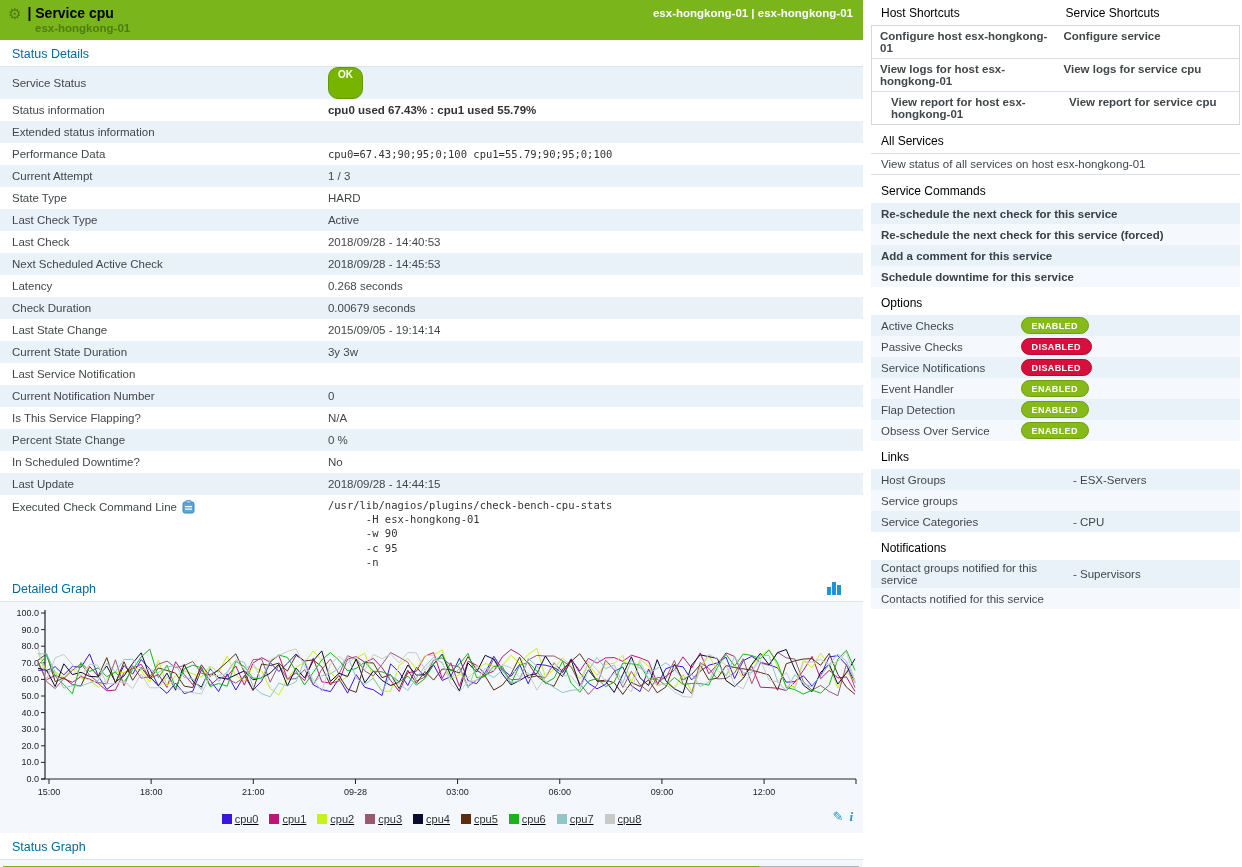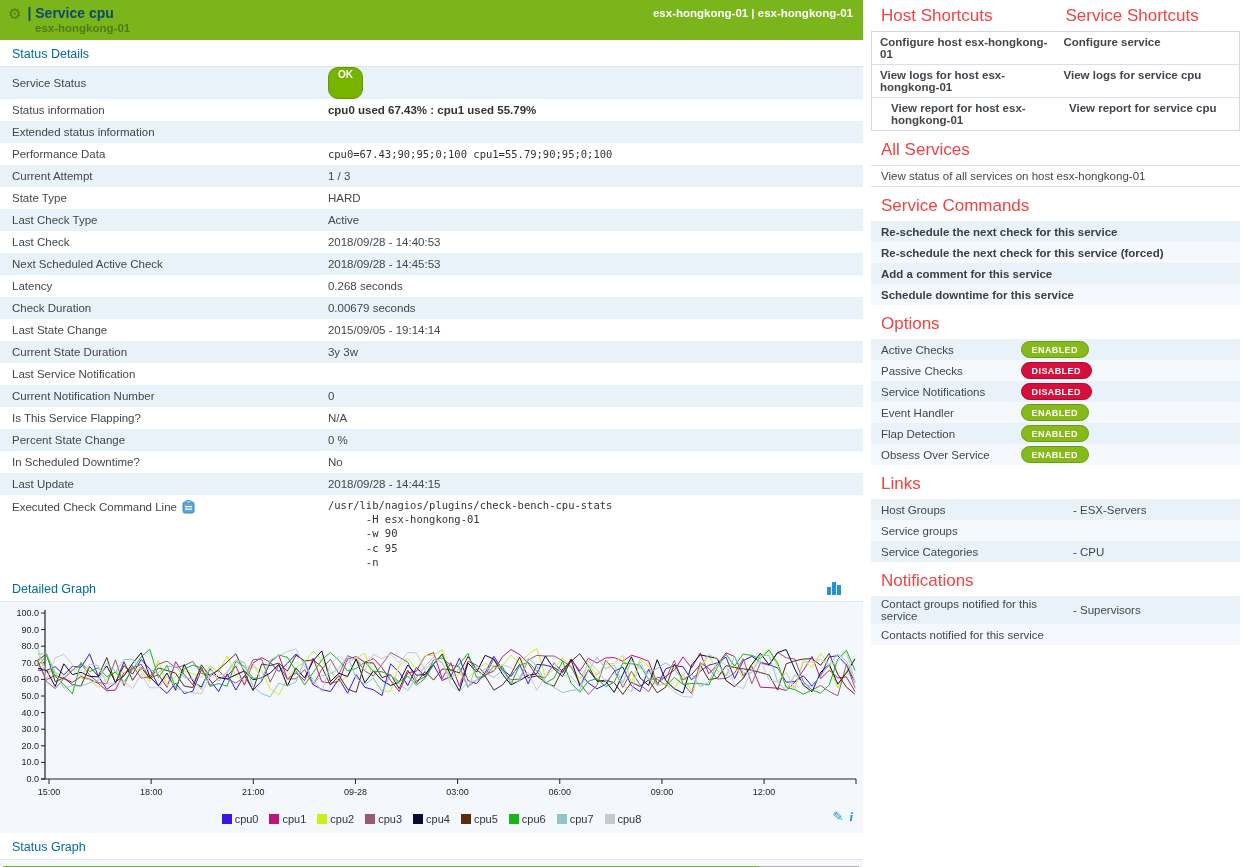--- a/index.html
+++ b/index.html
@@ -6,21 +6,21 @@
   html,body { width:1242px; height:867px; overflow:hidden; background:#fff;
     font-family:"Liberation Sans", sans-serif; }
   .layout { display:flex; width:1242px; }
   .left-col { width:863px; flex:0 0 863px; }
   .right-col { flex:1; padding:2px 2px 0 8px; }
 
   
   .hd { background:#7ab51c; padding:5px 8px 4px 8px; height:40px; }
   .hd-line1 { display:flex; align-items:center; }
   .gear { color:#4e7c10; font-size:15px; margin-right:6px; line-height:1; }
-  .hd-title { color:#0c4a6e; font-weight:bold; font-size:14px; }
+  .hd-title { color:#000000; font-weight:bold; font-size:14px; }
   .hd-right { margin-left:auto; color:#fff; font-weight:bold; font-size:11.5px; padding-right:2px; }
   .hd-sub { margin-left:27px; color:#4e7c10; font-weight:bold; font-size:11.5px; margin-top:1px; }
 
   
   .section-heading { color:#0369a1; font-size:12.5px; padding:7px 12px 5px 12px;
      border-bottom:1px solid #dde4ea; display:flex; align-items:center; }
   .section-heading .flex-right { margin-left:auto; margin-right:10px; display:flex; align-items:flex-end; gap:2px; }
 
   
   .srow { display:flex; min-height:22px; align-items:center; font-size:11.5px; color:#42474c; }
@@ -36,35 +36,35 @@
   .badge-ok { display:inline-block; background:#77b400; border:1px solid #639702; color:#fff;
     font-weight:bold; font-size:10px; padding:1px 9px 18px 9px; border-radius:10px; }
   .pill { display:inline-block; color:#fff; font-weight:bold; font-size:9px; letter-spacing:.4px;
     padding:2.5px 10px; border-radius:10px; }
   .pill.ENABLED  { background:#85ba1a; border:1px solid #6d9c12; }
   .pill.DISABLED { background:#d60f3c; border:1px solid #ad0c30; }
 
   
   .graph-wrap { background:#f4f8fd; padding:5px 0 2px 0; }
   .legend-row { background:#f4f8fd; display:flex; justify-content:center;
-    gap:11px; padding:2px 0 8px 0; position:relative; }
+    gap:11px; padding:2px 0 8px 0; position:relative;text-decoration:underline; }
   .legend-item { display:flex; align-items:center; gap:3px; font-size:11px; color:#333; }
   .legend-sw { width:10px; height:10px; display:inline-block; }
   .legend-icons { position:absolute; right:10px; bottom:8px; display:flex; gap:6px; align-items:center; }
   .pencil-ic { color:#2191d9; font-size:13px; }
   .info-ic { color:#2191d9; font-family:"Liberation Serif", serif; font-style:italic; font-weight:bold; font-size:13px; }
   .barchart-ic { display:flex; align-items:flex-end; gap:1px; height:13px; }
   .barchart-ic i { display:block; width:4px; background:#2492d6; }
 
   .status-wrap { background:#f4f8fd; padding:6px 3px 10px 3px; height:49px; }
   .status-bar { display:flex; height:18px; width:856px; }
   .status-bar .seg { height:100%; }
 
   
-  .rp-heading { color:#ef4444; font-size:17px; margin:9px 0 5px 0; padding-left:10px; }
+  .rp-heading { color:#000000; font-size:12px; margin:9px 0 5px 0; padding-left:10px; }
   .rp-heading.first { margin-top:4px; }
   .rp-2heads { display:flex; }
   .rp-2heads div { width:50%; }
   .sc-table { border:1px solid #d3d9de;font-weight:bold; }
   .sc-row { display:flex; border-bottom:1px solid #d9dfe4; background:#fff; }
   .sc-row:last-child { border-bottom:none;margin-left:11px; }
   .sc-cell { width:50%; padding:4px 8px; font-size:11.5px; color:#42474c; }
   .allsvc-row { border-top:1px solid #d9dfe4; border-bottom:1px solid #d9dfe4; background:#fff;
      padding:4px 10px; font-size:11.5px; color:#42474c; }
   .rp-list .rrow { display:flex; min-height:21px; align-items:center; font-size:11.5px;

